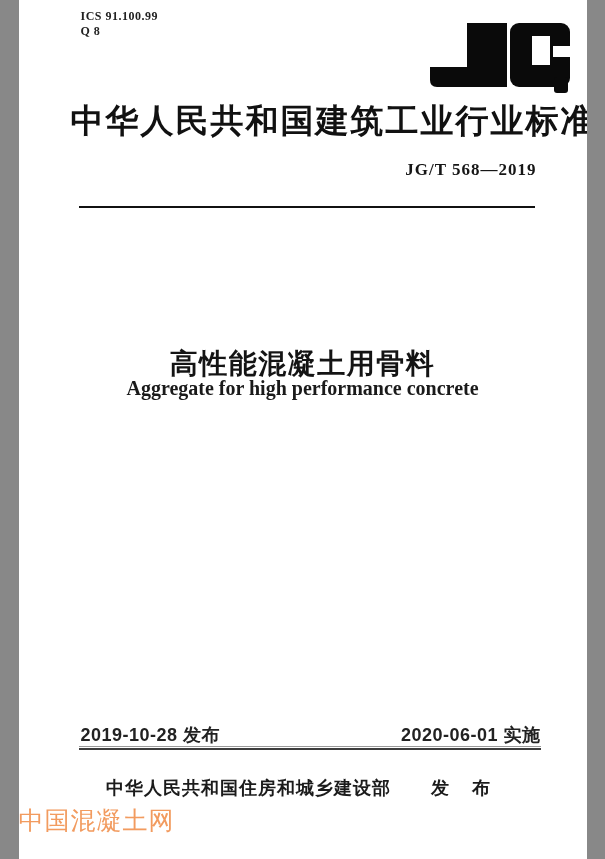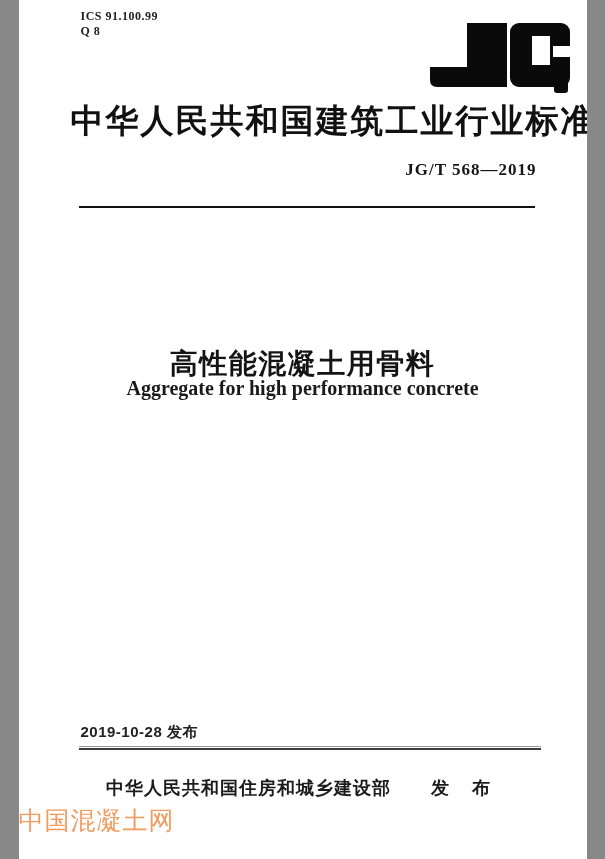--- a/index.html
+++ b/index.html
@@ -101,21 +101,21 @@
   }
 
   
   .date-row {
     position: absolute;
     left: 62px;
     right: 46px;
     top: 723px;
     display: flex;
     justify-content: space-between;
-    font-size: 15px;
+    font-size: 18px;
     font-weight: 600;
     letter-spacing: 0.5px;
     color: #222;
   }
 
   .rule-bottom {
     position: absolute;
     left: 60px;
     right: 46px;
     top: 746px;
@@ -182,20 +182,21 @@
   <div class="standard-number">JG/T 568—2019</div>
 
   <div class="rule-top"></div>
 
   <div class="title-cn">高性能混凝土用骨料</div>
 
   <div class="title-en">Aggregate for high performance concrete</div>
 
   <div class="date-row">
     <span>2019-10-28 发布</span>
+    <span>2020-06-01 实施</span>
   </div>
 
   <div class="rule-bottom"></div>
 
   <div class="publisher-row">
     <span>中华人民共和国住房和城乡建设部</span><span class="publish-label">发 布</span>
   </div>
 
   <div class="watermark">中国混凝土网</div>
 

